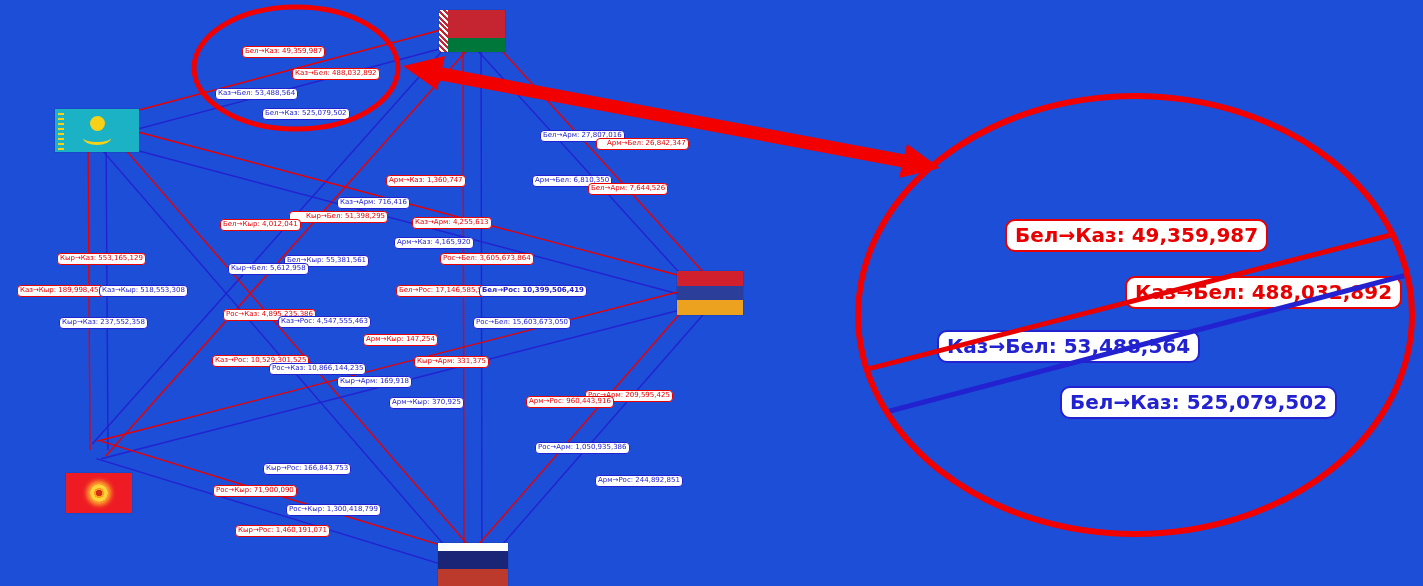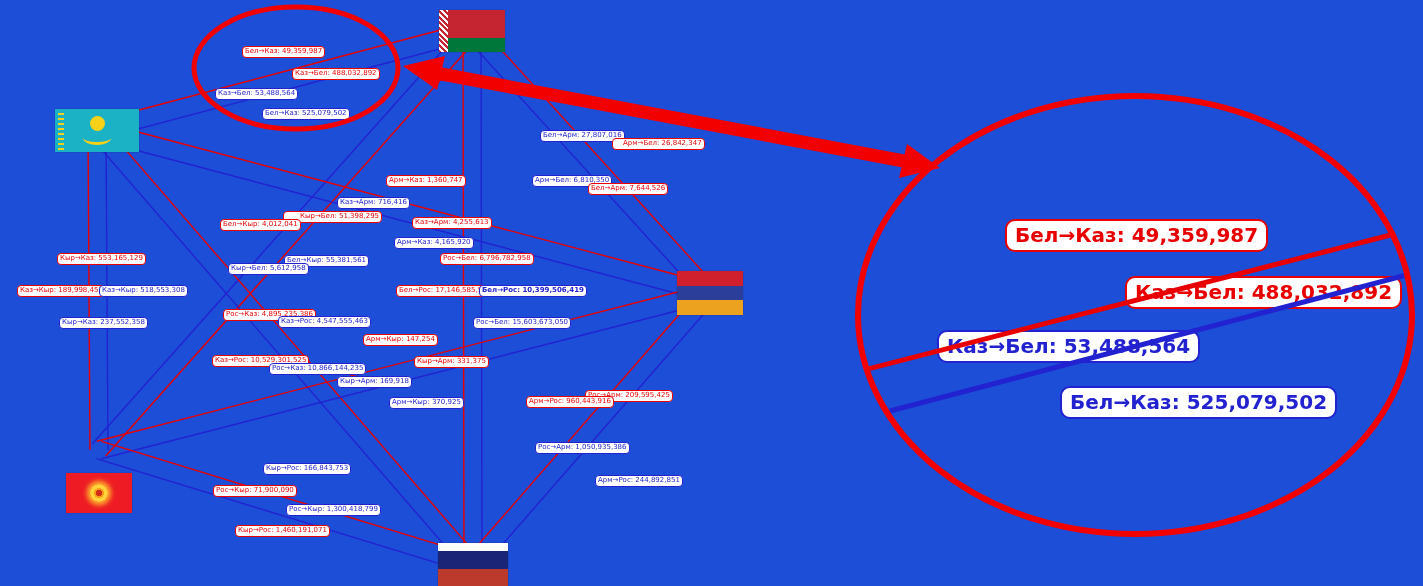--- a/index.html
+++ b/index.html
@@ -100,32 +100,32 @@
     <div class="s2"></div>
     <div class="s3"></div>
   </div>
 
   <div id="labels">
       <div class="lbl red" style="left: 242px; top: 46px;">Бел→Каз: 49,359,987</div>
       <div class="lbl red" style="left: 292px; top: 68px;">Каз→Бел: 488,032,892</div>
       <div class="lbl blue" style="left: 215px; top: 88px;">Каз→Бел: 53,488,564</div>
       <div class="lbl blue" style="left: 262px; top: 108px;">Бел→Каз: 525,079,502</div>
       <div class="lbl blue" style="left: 540px; top: 130px;">Бел→Арм: 27,807,016</div>
-      <div class="lbl red" style="left: 612px; top: 138px; padding-left: 10px;">Арм→Бел: 26,842,347</div>
+      <div class="lbl red" style="left: 596px; top: 138px; padding-left: 10px;">Арм→Бел: 26,842,347</div>
       <div class="lbl blue" style="left: 532px; top: 175px;">Арм→Бел: 6,810,350</div>
       <div class="lbl red" style="left: 588px; top: 183px;">Бел→Арм: 7,644,526</div>
       <div class="lbl red" style="left: 386px; top: 175px;">Арм→Каз: 1,360,747</div>
       <div class="lbl blue" style="left: 337px; top: 197px;">Каз→Арм: 716,416</div>
-      <div class="lbl red" style="left: 283px; top: 211px; padding-left: 16px;">Кыр→Бел: 51,398,295</div>
+      <div class="lbl red" style="left: 289px; top: 211px; padding-left: 16px;">Кыр→Бел: 51,398,295</div>
       <div class="lbl red" style="left: 220px; top: 219px;">Бел→Кыр: 4,012,041</div>
       <div class="lbl red" style="left: 412px; top: 217px;">Каз→Арм: 4,255,613</div>
       <div class="lbl blue" style="left: 362px; top: 237px; margin-left: 32px;">Арм→Каз: 4,165,920</div>
       <div class="lbl blue" style="left: 284px; top: 255px;">Бел→Кыр: 55,381,561</div>
       <div class="lbl blue" style="left: 228px; top: 263px;">Кыр→Бел: 5,612,958</div>
-      <div class="lbl red" style="left: 440px; top: 253px;">Рос→Бел: 6,796,782,958</div>
+      <div class="lbl red" style="left: 440px; top: 253px;">Рос→Бел: 3,605,673,864</div>
       <div class="lbl red" style="left: 396px; top: 285px;">Бел→Рос: 17,146,585,507</div>
       <div class="lbl blue" style="left: 479px; top: 285px; font-weight: bold;">Бел→Рос: 10,399,506,419</div>
       <div class="lbl blue" style="left: 437px; top: 317px; margin-left: 36px;">Рос→Бел: 15,603,673,050</div>
       <div class="lbl red" style="left: 57px; top: 253px;">Кыр→Каз: 553,165,129</div>
       <div class="lbl red" style="left: 17px; top: 285px;">Каз→Кыр: 189,998,457</div>
       <div class="lbl blue" style="left: 99px; top: 285px;">Каз→Кыр: 518,553,308</div>
       <div class="lbl blue" style="left: 59px; top: 317px; text-align: right;">Кыр→Каз: 237,552,358</div>
       <div class="lbl red" style="left: 223px; top: 309px;">Рос→Каз: 4,895,235,386</div>
       <div class="lbl blue" style="left: 278px; top: 316px;">Каз→Рос: 4,547,555,463</div>
       <div class="lbl red" style="left: 363px; top: 334px;">Арм→Кыр: 147,254</div>

